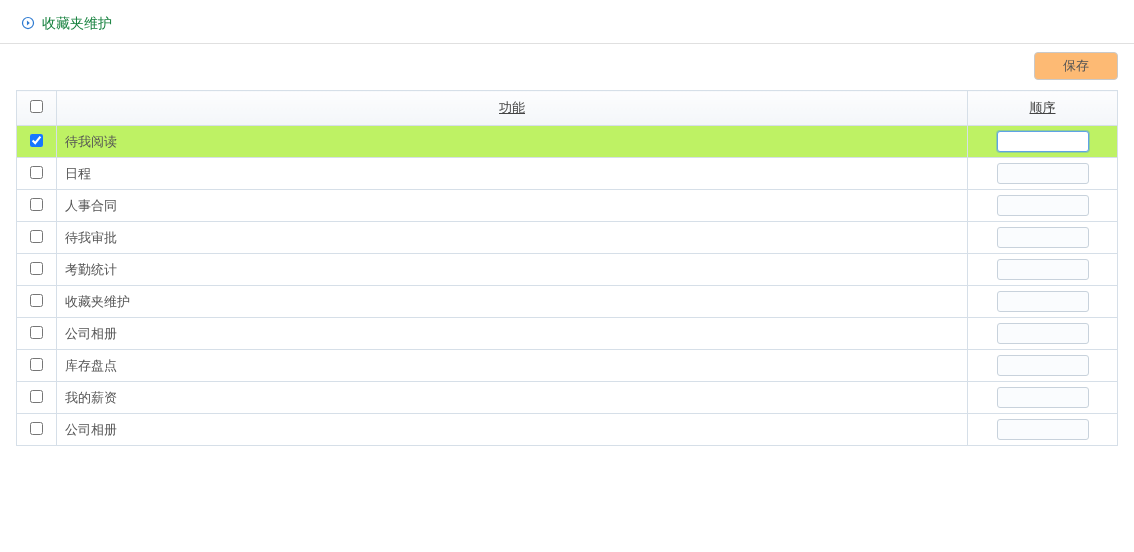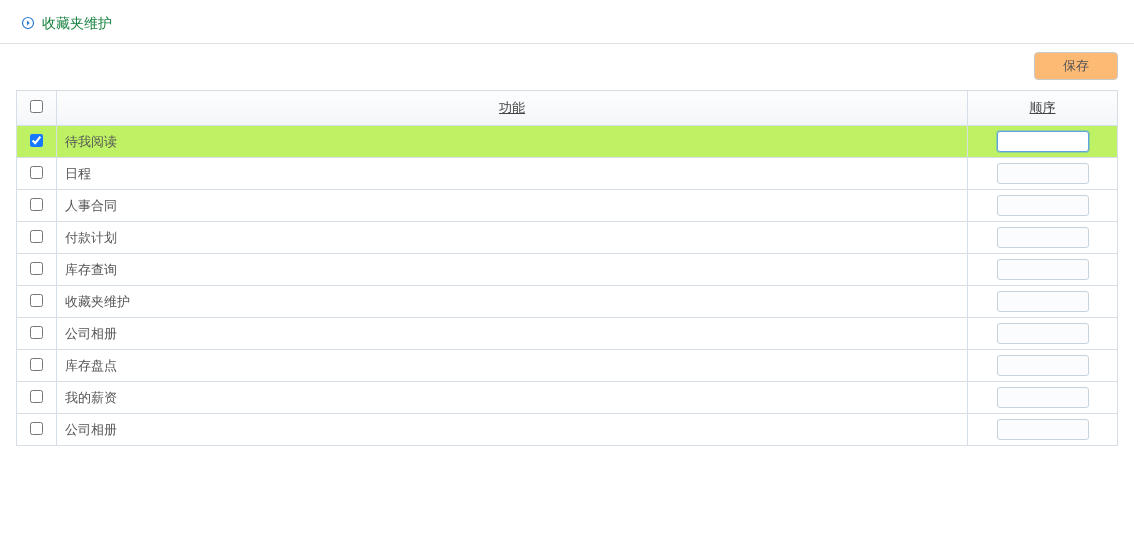--- a/index.html
+++ b/index.html
@@ -156,26 +156,26 @@
           <td>日程</td>
           <td class="col-order"><input type="text" class="order-input" style=""></td>
         </tr>
         <tr>
           <td class="col-check"><input type="checkbox" style=""></td>
           <td>人事合同</td>
           <td class="col-order"><input type="text" class="order-input" style=""></td>
         </tr>
         <tr>
           <td class="col-check"><input type="checkbox" style=""></td>
-          <td>付款计划</td>
-          <td class="col-order"><input type="text" class="order-input" style=""></td>
-        </tr>
-        <tr>
-          <td class="col-check"><input type="checkbox" style=""></td>
-          <td>库存查询</td>
+          <td>待我审批</td>
+          <td class="col-order"><input type="text" class="order-input" style=""></td>
+        </tr>
+        <tr>
+          <td class="col-check"><input type="checkbox" style=""></td>
+          <td>考勤统计</td>
           <td class="col-order"><input type="text" class="order-input" style=""></td>
         </tr>
         <tr>
           <td class="col-check"><input type="checkbox" style=""></td>
           <td>收藏夹维护</td>
           <td class="col-order"><input type="text" class="order-input" style=""></td>
         </tr>
         <tr>
           <td class="col-check"><input type="checkbox" style=""></td>
           <td>公司相册</td>

